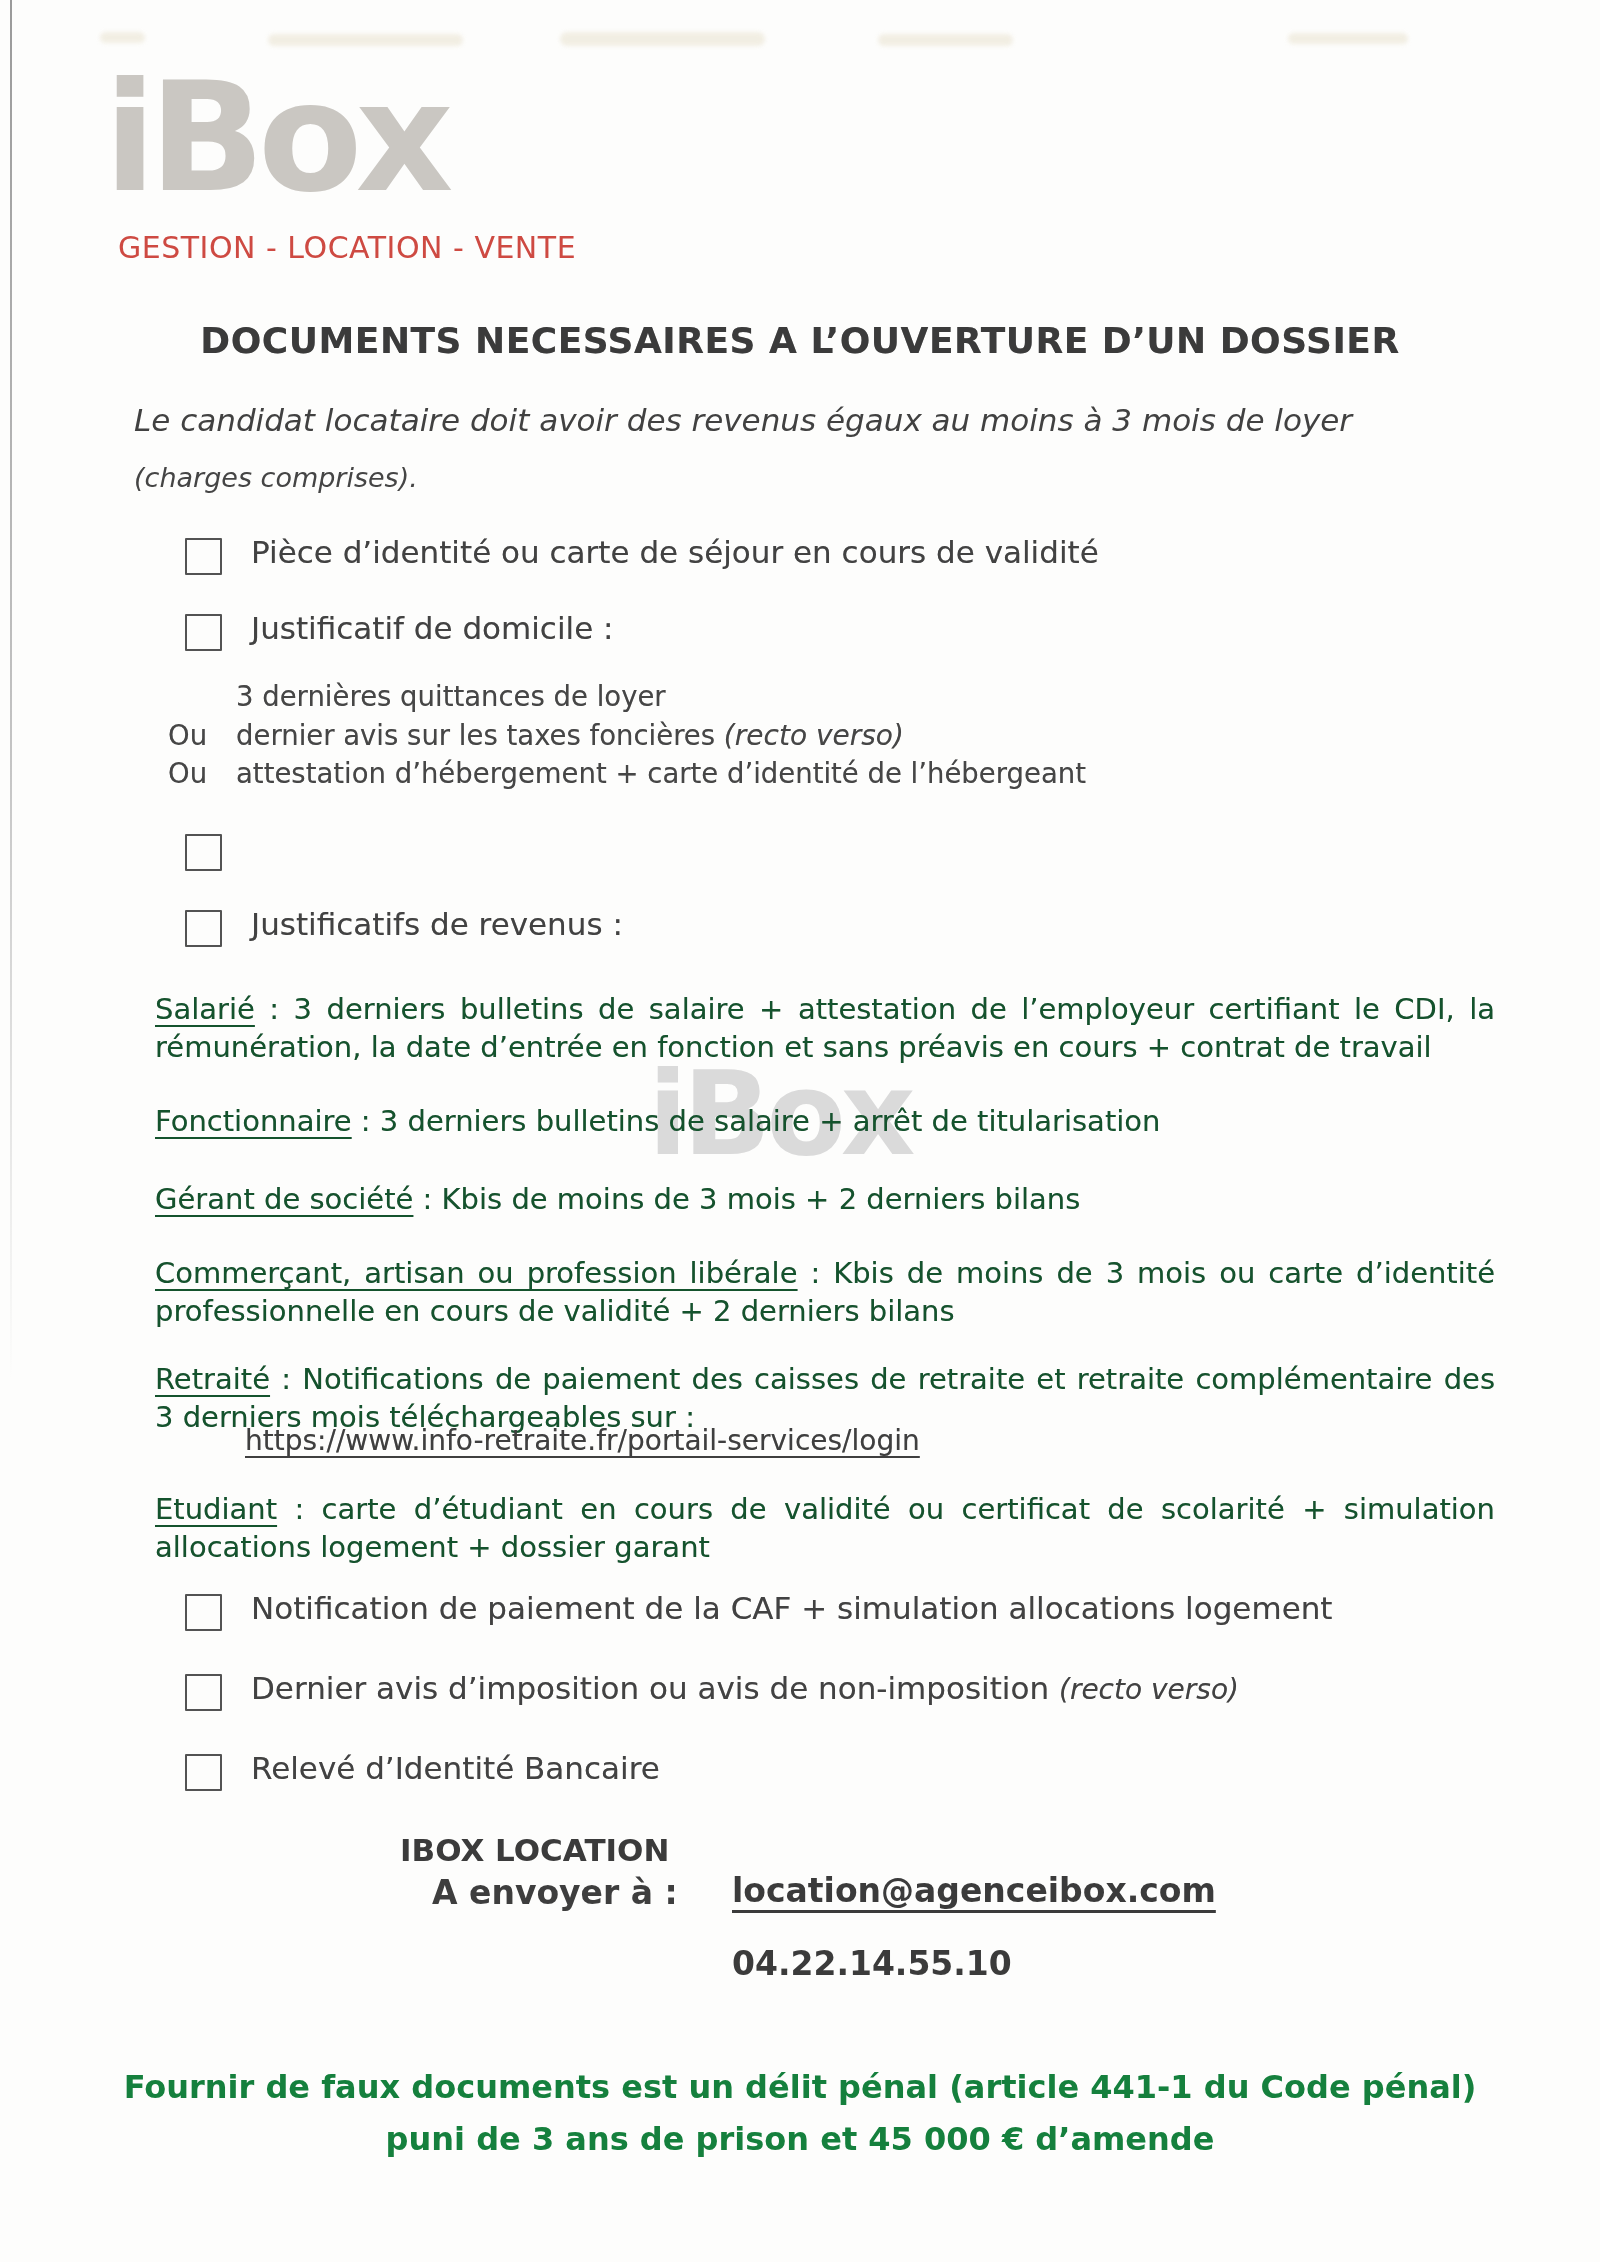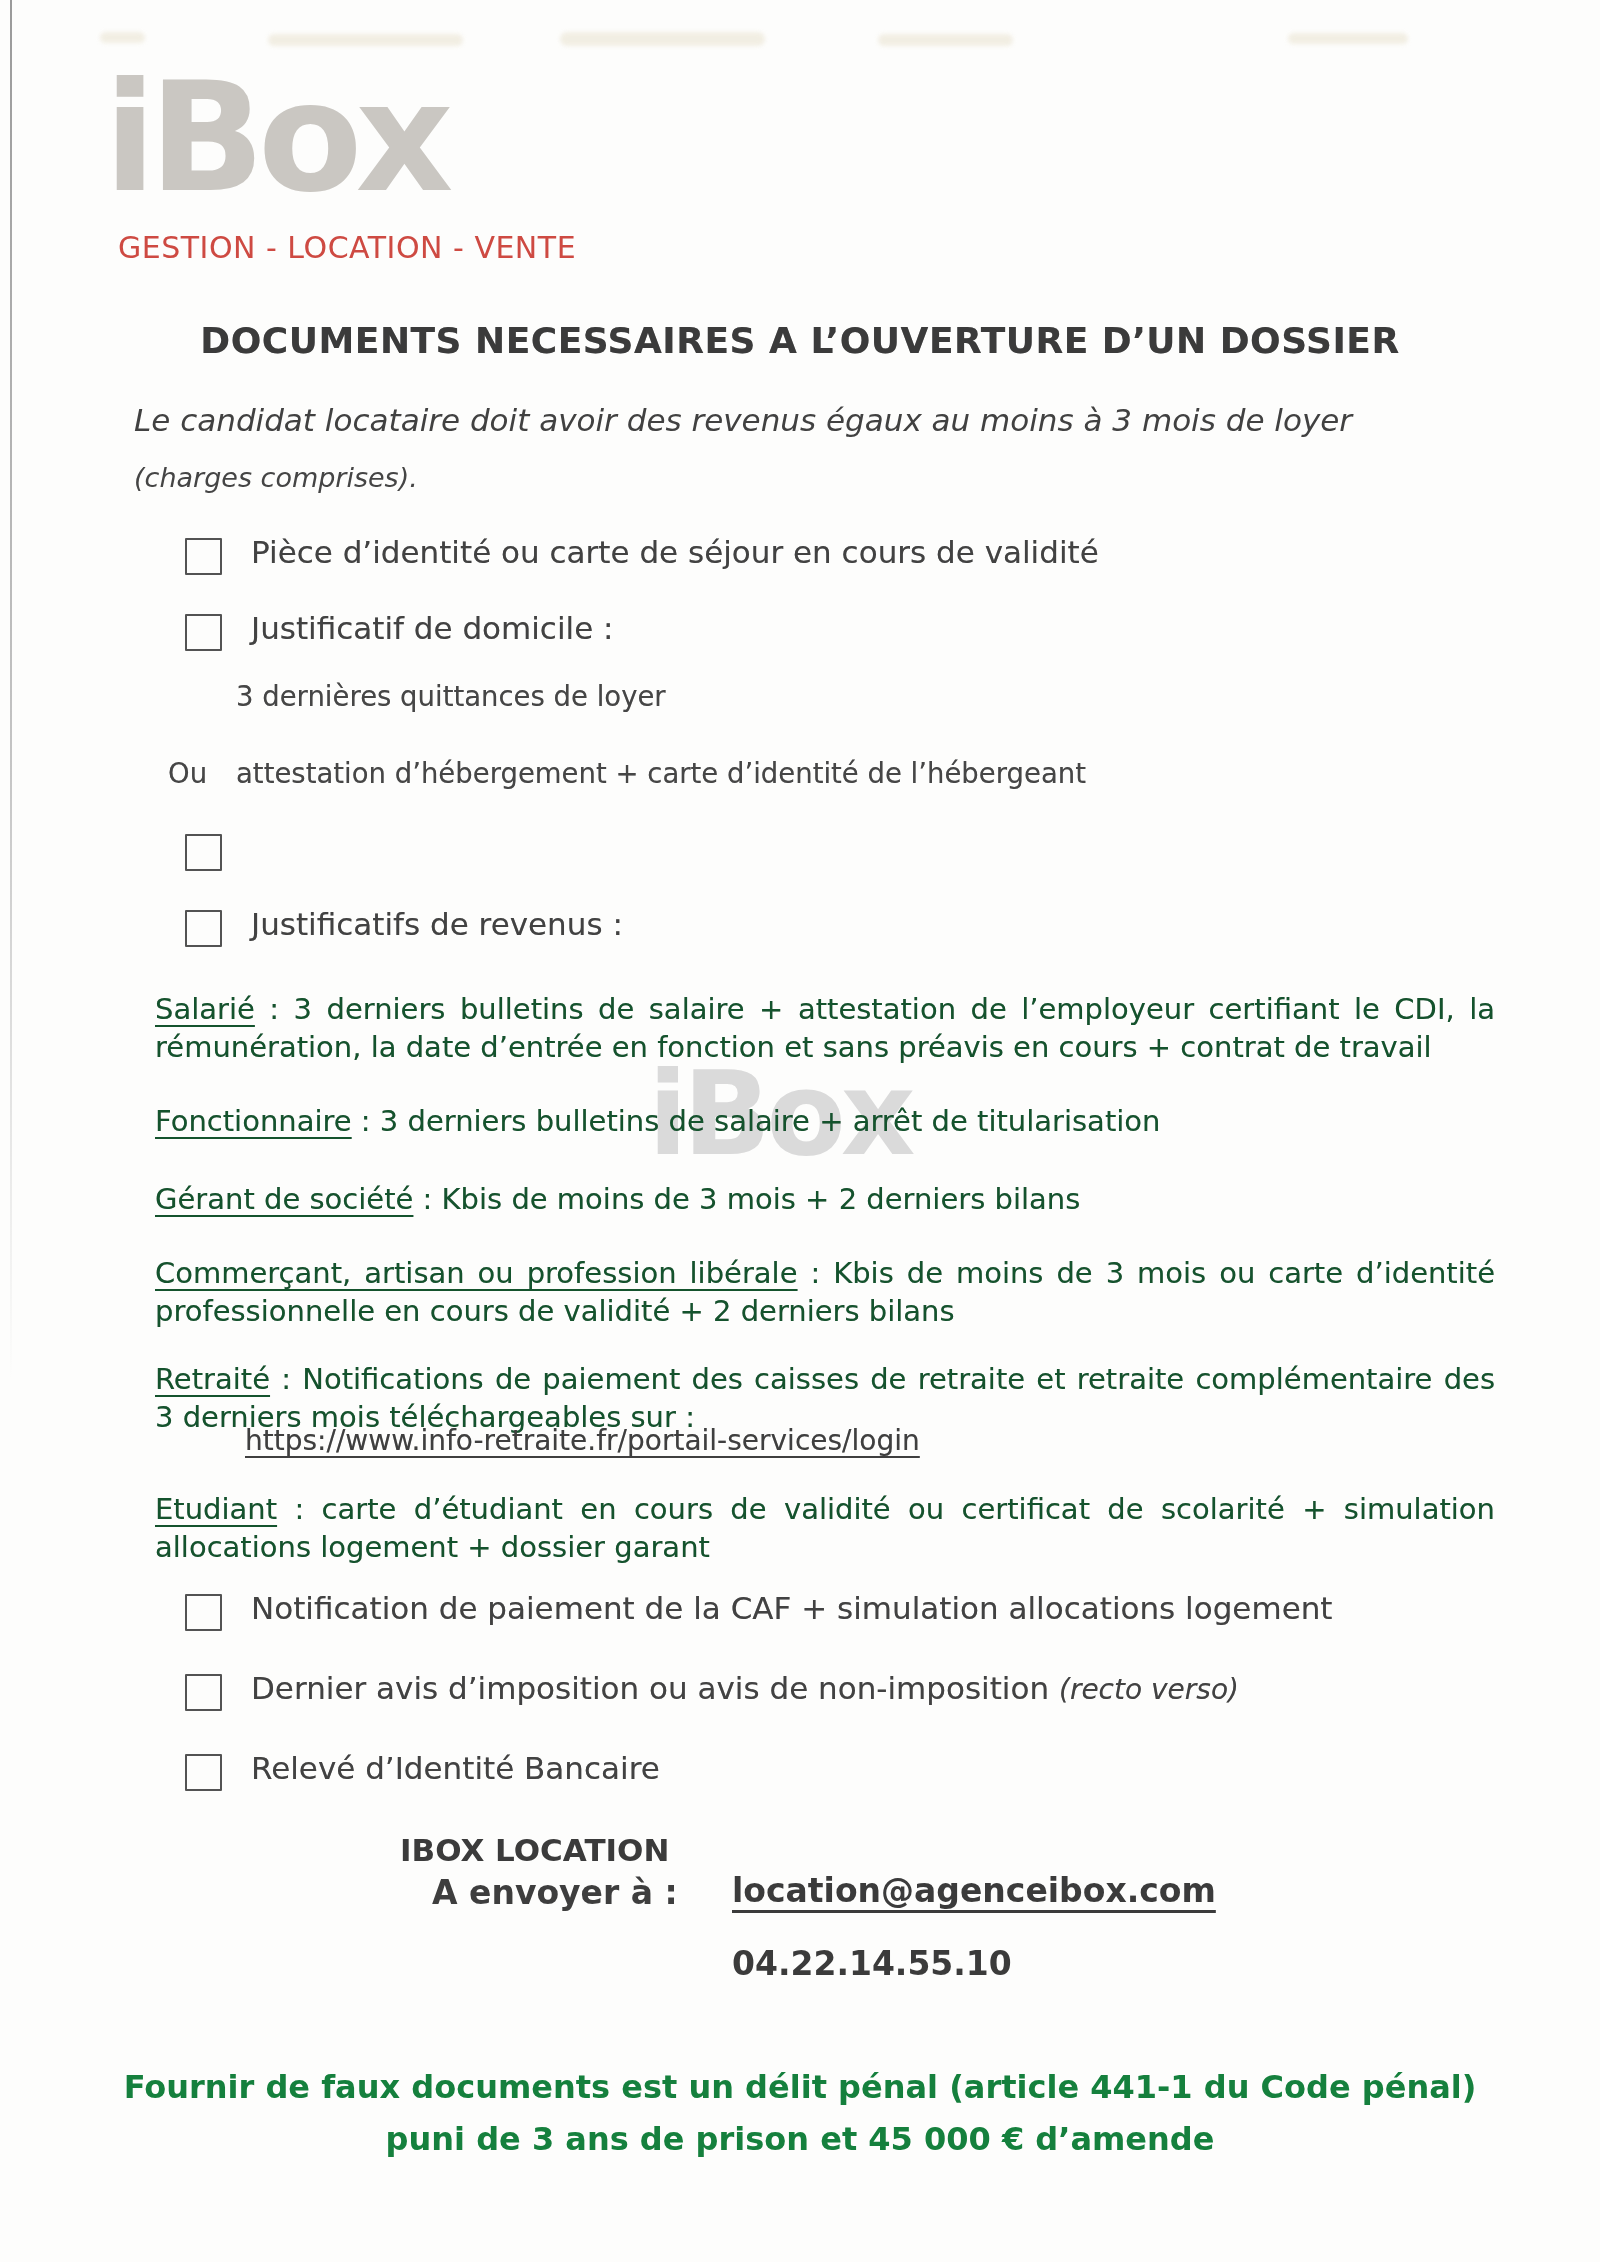--- a/index.html
+++ b/index.html
@@ -144,20 +144,23 @@
     <span>Pièce d’identité ou carte de séjour en cours de validité</span>
   </div>
   <div class="check-row" style="top:610px">
     <span class="cbox"></span>
     <span>Justificatif de domicile :</span>
   </div>
 
   <div class="opt-row" style="top:680px">
     <span class="opt-prefix"></span><span>3 dernières quittances de loyer</span>
   </div>
+  <div class="opt-row" style="top:719px">
+    <span class="opt-prefix">Ou</span><span>dernier avis sur les taxes foncières </span><span class="rv">(recto verso)</span>
+  </div>
   <div class="opt-row" style="top:757px">
     <span class="opt-prefix">Ou</span><span>attestation d’hébergement + carte d’identité de l’hébergeant</span>
   </div>
 
   <div class="check-row" style="top:830px">
     <span class="cbox"></span>
   </div>
   <div class="check-row" style="top:906px">
     <span class="cbox"></span>
     <span>Justificatifs de revenus :</span>

